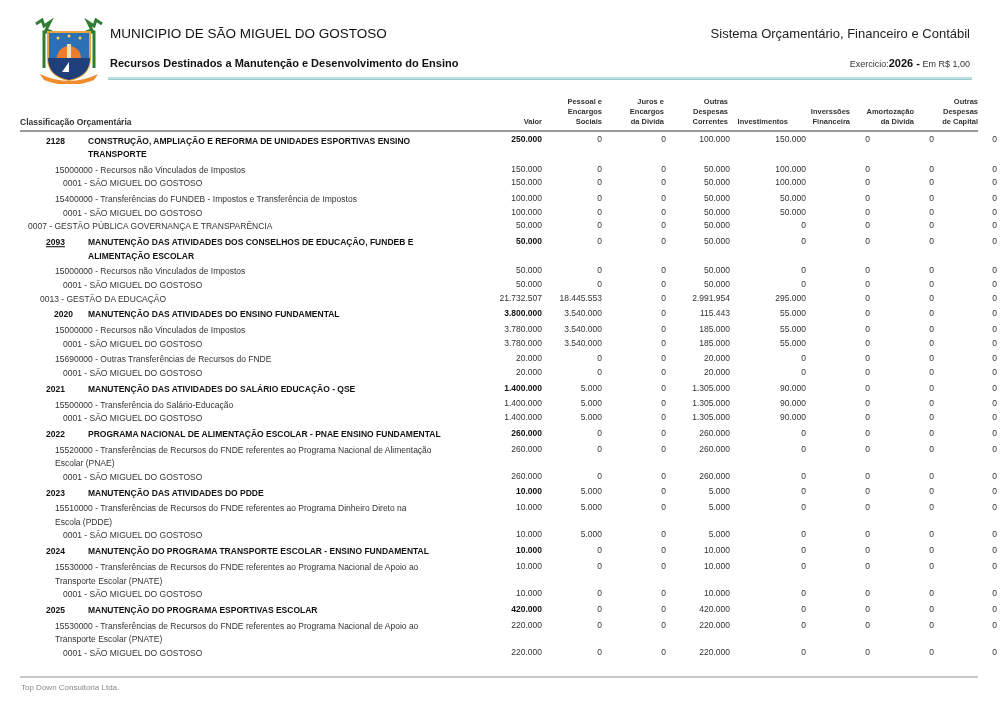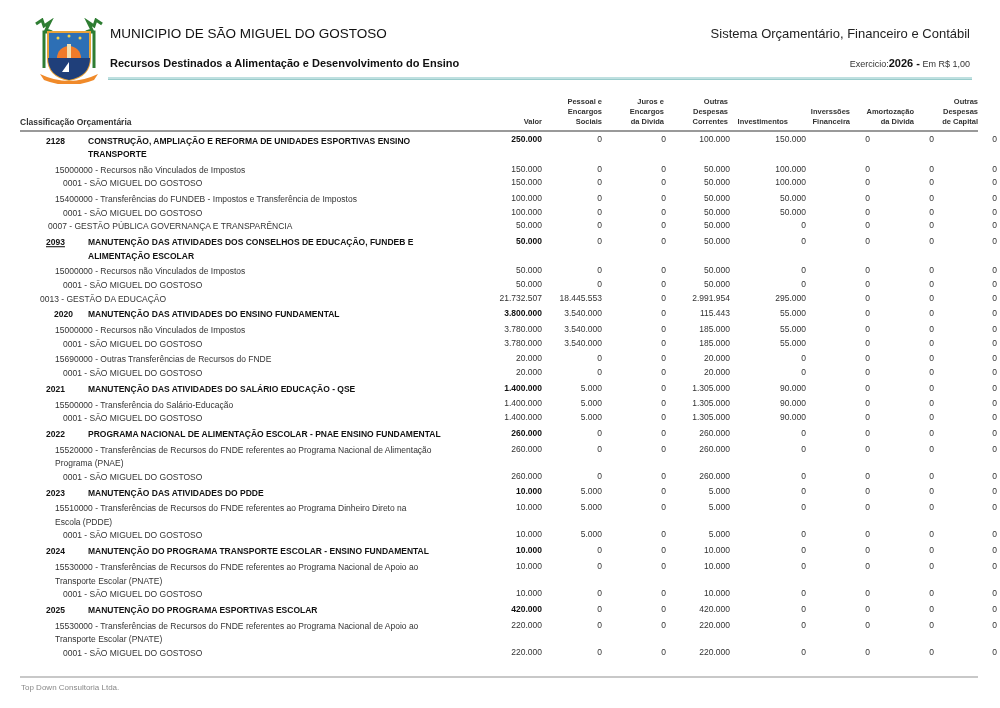--- a/index.html
+++ b/index.html
@@ -36,21 +36,21 @@
   <path d="M16 40 H58 Q58 58 37 62 Q16 58 16 40 Z" fill="#1f3f7a"></path>
   <path d="M37 44 L37 54 L30 54 Z" fill="#fff"></path>
   <circle cx="26" cy="20" r="1.5" fill="#f5d34b"></circle>
     <circle cx="37" cy="18" r="1.5" fill="#f5d34b"></circle>
     <circle cx="48" cy="20" r="1.5" fill="#f5d34b"></circle>
   <path d="M8 56 Q37 70 66 56 L62 62 Q37 72 12 62 Z" fill="#f08a2a"></path>
 </svg>
 
 <div class="muni">MUNICIPIO DE SÃO MIGUEL DO GOSTOSO</div>
 <div class="sys">Sistema Orçamentário, Financeiro e Contábil</div>
-<div class="subtitle">Recursos Destinados a Alimentação e Desenvolvimento do Ensino</div>
+<div class="subtitle">Recursos Destinados a Manutenção e Desenvolvimento do Ensino</div>
 <div class="exerc"><span>Exercicio:</span><b>2026 -</b> <span>Em R$ 1,00</span></div>
 <div class="hline"></div>
 
 <div class="thead">
   <div class="th left">Classificação Orçamentária</div>
   <div class="th" style="left:462px;width:60px">Valor</div>
   <div class="th" style="left:530px;width:52px">Pessoal e<br>Encargos<br>Sociais</div>
   <div class="th" style="left:600px;width:44px">Juros e<br>Encargos<br>da Divida</div>
   <div class="th" style="left:664px;width:44px">Outras<br>Despesas<br>Correntes</div>
   <div class="th" style="left:706px;width:62px">Investimentos</div>
@@ -110,21 +110,21 @@
       <span class="num c0" style="left: 462px; top: 0px;">100.000</span>
       <span class="num c1" style="left: 522px; top: 0px;">0</span>
       <span class="num c2" style="left: 586px; top: 0px;">0</span>
       <span class="num c3" style="left: 650px; top: 0px;">50.000</span>
       <span class="num c4" style="left: 726px; top: 0px;">50.000</span>
       <span class="num c5" style="left: 790px; top: 0px;">0</span>
       <span class="num c6" style="left: 854px; top: 0px;">0</span>
       <span class="num c7" style="left: 917px; top: 0px;">0</span>
     </div>
     <div class="row prog" style="top: 84px;">
-      <span class="lbl" style="left: 48px;">0007 - GESTÃO PÚBLICA GOVERNANÇA E TRANSPARÊNCIA</span>
+      <span class="lbl" style="left: 28px;">0007 - GESTÃO PÚBLICA GOVERNANÇA E TRANSPARÊNCIA</span>
       <span class="num c0" style="left: 462px; top: 0px;">50.000</span>
       <span class="num c1" style="left: 522px; top: 0px;">0</span>
       <span class="num c2" style="left: 586px; top: 0px;">0</span>
       <span class="num c3" style="left: 650px; top: 0px;">50.000</span>
       <span class="num c4" style="left: 726px; top: 0px;">0</span>
       <span class="num c5" style="left: 790px; top: 0px;">0</span>
       <span class="num c6" style="left: 854px; top: 0px;">0</span>
       <span class="num c7" style="left: 917px; top: 0px;">0</span>
     </div>
     <div class="row act" style="top: 99px;">
@@ -268,21 +268,21 @@
       <span class="num c0" style="left: 462px; top: 0px;">260.000</span>
       <span class="num c1" style="left: 522px; top: 0px;">0</span>
       <span class="num c2" style="left: 586px; top: 0px;">0</span>
       <span class="num c3" style="left: 650px; top: 0px;">260.000</span>
       <span class="num c4" style="left: 726px; top: 0px;">0</span>
       <span class="num c5" style="left: 790px; top: 0px;">0</span>
       <span class="num c6" style="left: 854px; top: 0px;">0</span>
       <span class="num c7" style="left: 917px; top: 0px;">0</span>
     </div>
     <div class="row src" style="top: 297px;">
-      <span class="lbl" style="left: 55px; width: 380px;">15520000 - Transferências de Recursos do FNDE referentes ao Programa Nacional de Alimentação<br><span style="margin-left: 0px;">Programa (PNAE)</span></span>
+      <span class="lbl" style="left: 55px; width: 380px;">15520000 - Transferências de Recursos do FNDE referentes ao Programa Nacional de Alimentação<br><span style="margin-left: 0px;">Escolar (PNAE)</span></span>
       <span class="num c0" style="left: 462px; top: 0px;">260.000</span>
       <span class="num c1" style="left: 522px; top: 0px;">0</span>
       <span class="num c2" style="left: 586px; top: 0px;">0</span>
       <span class="num c3" style="left: 650px; top: 0px;">260.000</span>
       <span class="num c4" style="left: 726px; top: 0px;">0</span>
       <span class="num c5" style="left: 790px; top: 0px;">0</span>
       <span class="num c6" style="left: 854px; top: 0px;">0</span>
       <span class="num c7" style="left: 917px; top: 0px;">0</span>
     </div>
     <div class="row ent" style="top: 323px;">

